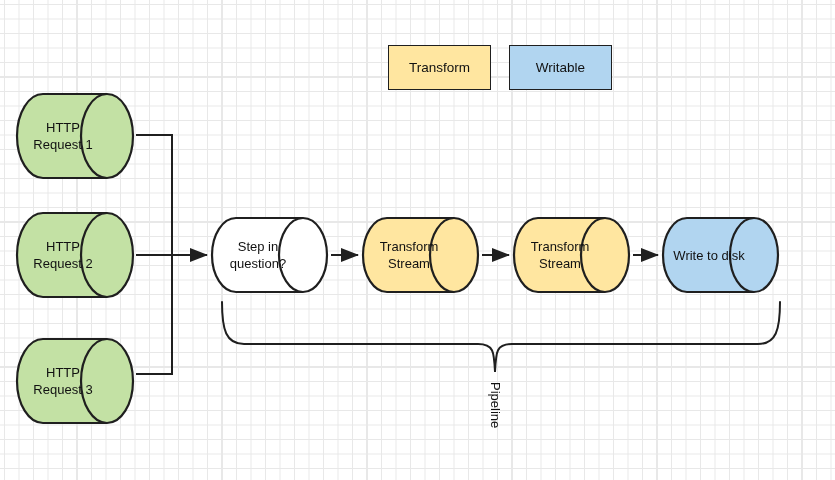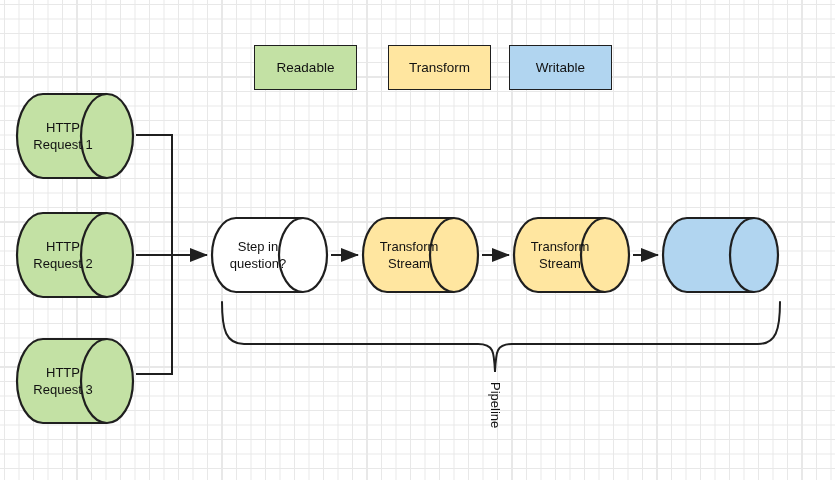--- a/index.html
+++ b/index.html
@@ -75,23 +75,20 @@
     color: #111111;
     transform-origin: left top;
     white-space: nowrap;
   }
 </style>
 </head>
 <body>
 
 <div id="canvas">
 
-  <div class="legend-box" style="left:254px; top:45px; width:103px; height:45px; background:#c3e1a4;">
-    <span>Readable</span>
-  </div>
   <div class="legend-box" style="left:388px; top:45px; width:103px; height:45px; background:#ffe6a0;">
     <span>Transform</span>
   </div>
   <div class="legend-box" style="left:509px; top:45px; width:103px; height:45px; background:#b1d5f0;">
     <span>Writable</span>
   </div>
 
   <div class="cyl" style="left:15px; top:92px;">
     <svg width="120" height="88" viewBox="0 0 120 88">
       <path d="M 28 2 L 92 2 A 26 42 0 0 1 92 86 L 28 86 A 26 42 0 0 1 28 2 Z" fill="#c3e1a4" stroke="#1f1f1f" stroke-width="2.2" stroke-linejoin="round"></path>
@@ -144,20 +141,21 @@
     </svg>
     <div class="cyl-label" style="width:94px; height:78px;">Transform
 Stream</div>
   </div>
 
   <div class="cyl" style="left:662px; top:216px;">
     <svg width="118" height="78" viewBox="0 0 118 78">
       <path d="M 25 2 L 92 2 A 24 37 0 0 1 92 76 L 25 76 A 24 37 0 0 1 25 2 Z" fill="#b1d5f0" stroke="#1f1f1f" stroke-width="2.2" stroke-linejoin="round"></path>
       <path d="M 92 2 A 24 37 0 0 0 92 76" fill="none" stroke="#1f1f1f" stroke-width="2.2"></path>
     </svg>
+    <div class="cyl-label" style="width:94px; height:78px;">Write to disk</div>
   </div>
 
   <svg class="edge" viewBox="0 0 835 480">
     <defs>
       <marker id="arrowhead" markerWidth="9" markerHeight="7" refX="8.5" refY="3.5" orient="auto">
         <polygon points="0 0, 9 3.5, 0 7" fill="#1f1f1f"></polygon>
       </marker>
     </defs>
 
     <g fill="none" stroke="#1f1f1f" stroke-width="2">

